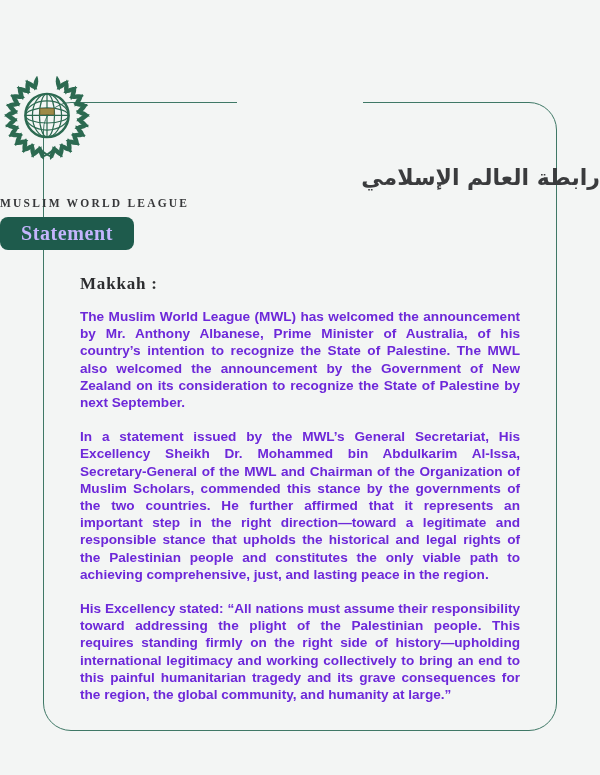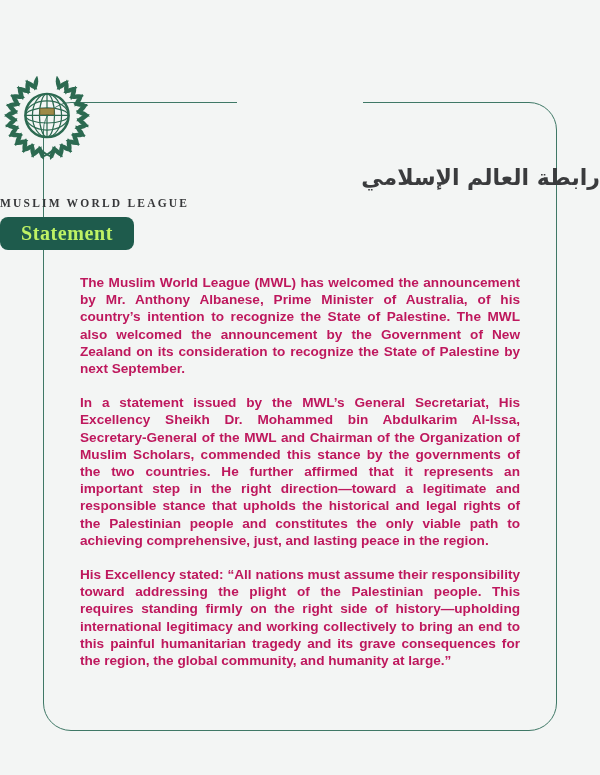--- a/index.html
+++ b/index.html
@@ -33,37 +33,37 @@
   }
   .org-name{
     font-family:"Liberation Serif",serif;
     font-weight:bold;font-size:11.5px;letter-spacing:2.2px;
     color:#37383a;margin-top:5px;white-space:nowrap;
   }
   .statement-badge{
     margin-top:8px;
     width:134px;height:33px;
     background:#1e5b4c;border-radius:8px;
-    color:#bef264;
+    color:#c4b5fd;
     font-family:"Liberation Serif",serif;font-weight:bold;
     font-size:20px;letter-spacing:.6px;
     display:flex;align-items:center;justify-content:center;
   }
   .content{
     position:absolute;left:80px;top:274px;width:440px;
   }
   .dateline{
     font-family:"Liberation Serif",serif;font-weight:bold;
     font-size:17px;letter-spacing:.8px;color:#2c2d2f;
     margin:0 0 14px 0;
   }
   .content p{
     margin:0 0 17px 0;
     font-size:13.6px;line-height:17.2px;
-    font-weight:bold;color:#be185d;
+    font-weight:bold;color:#6d28d9;
     text-align:justify;text-justify:inter-word;
   }
   .content p:last-child{margin-bottom:12px;}
 </style>
 </head>
 <body>
 
 <div>
 
   <div class="card"></div>
@@ -120,18 +120,19 @@
         <path d="M55,80 C52,83 48,85 44,86"></path>
       </g>
     </svg>
 
     <div class="arabic-title">رابطة العالم الإسلامي</div>
     <div class="org-name">MUSLIM WORLD LEAGUE</div>
     <div class="statement-badge">Statement</div>
   </header>
 
   <main class="content">
+    <h2 class="dateline">Makkah :</h2>
     <p>The Muslim World League (MWL) has welcomed the announcement by Mr. Anthony Albanese, Prime Minister of Australia, of his country’s intention to recognize the State of Palestine. The MWL also welcomed the announcement by the Government of New Zealand on its consideration to recognize the State of Palestine by next September.</p>
     <p>In a statement issued by the MWL’s General Secretariat, His Excellency Sheikh Dr. Mohammed bin Abdulkarim Al-Issa, Secretary-General of the MWL and Chairman of the Organization of Muslim Scholars, commended this stance by the governments of the two countries. He further affirmed that it represents an important step in the right direction—toward a legitimate and responsible stance that upholds the historical and legal rights of the Palestinian people and constitutes the only viable path to achieving comprehensive, just, and lasting peace in the region.</p>
     <p>His Excellency stated: “All nations must assume their responsibility toward addressing the plight of the Palestinian people. This requires standing firmly on the right side of history—upholding international legitimacy and working collectively to bring an end to this painful humanitarian tragedy and its grave consequences for the region, the global community, and humanity at large.”</p>
   </main>
 
 </div>
 
 </body></html>

